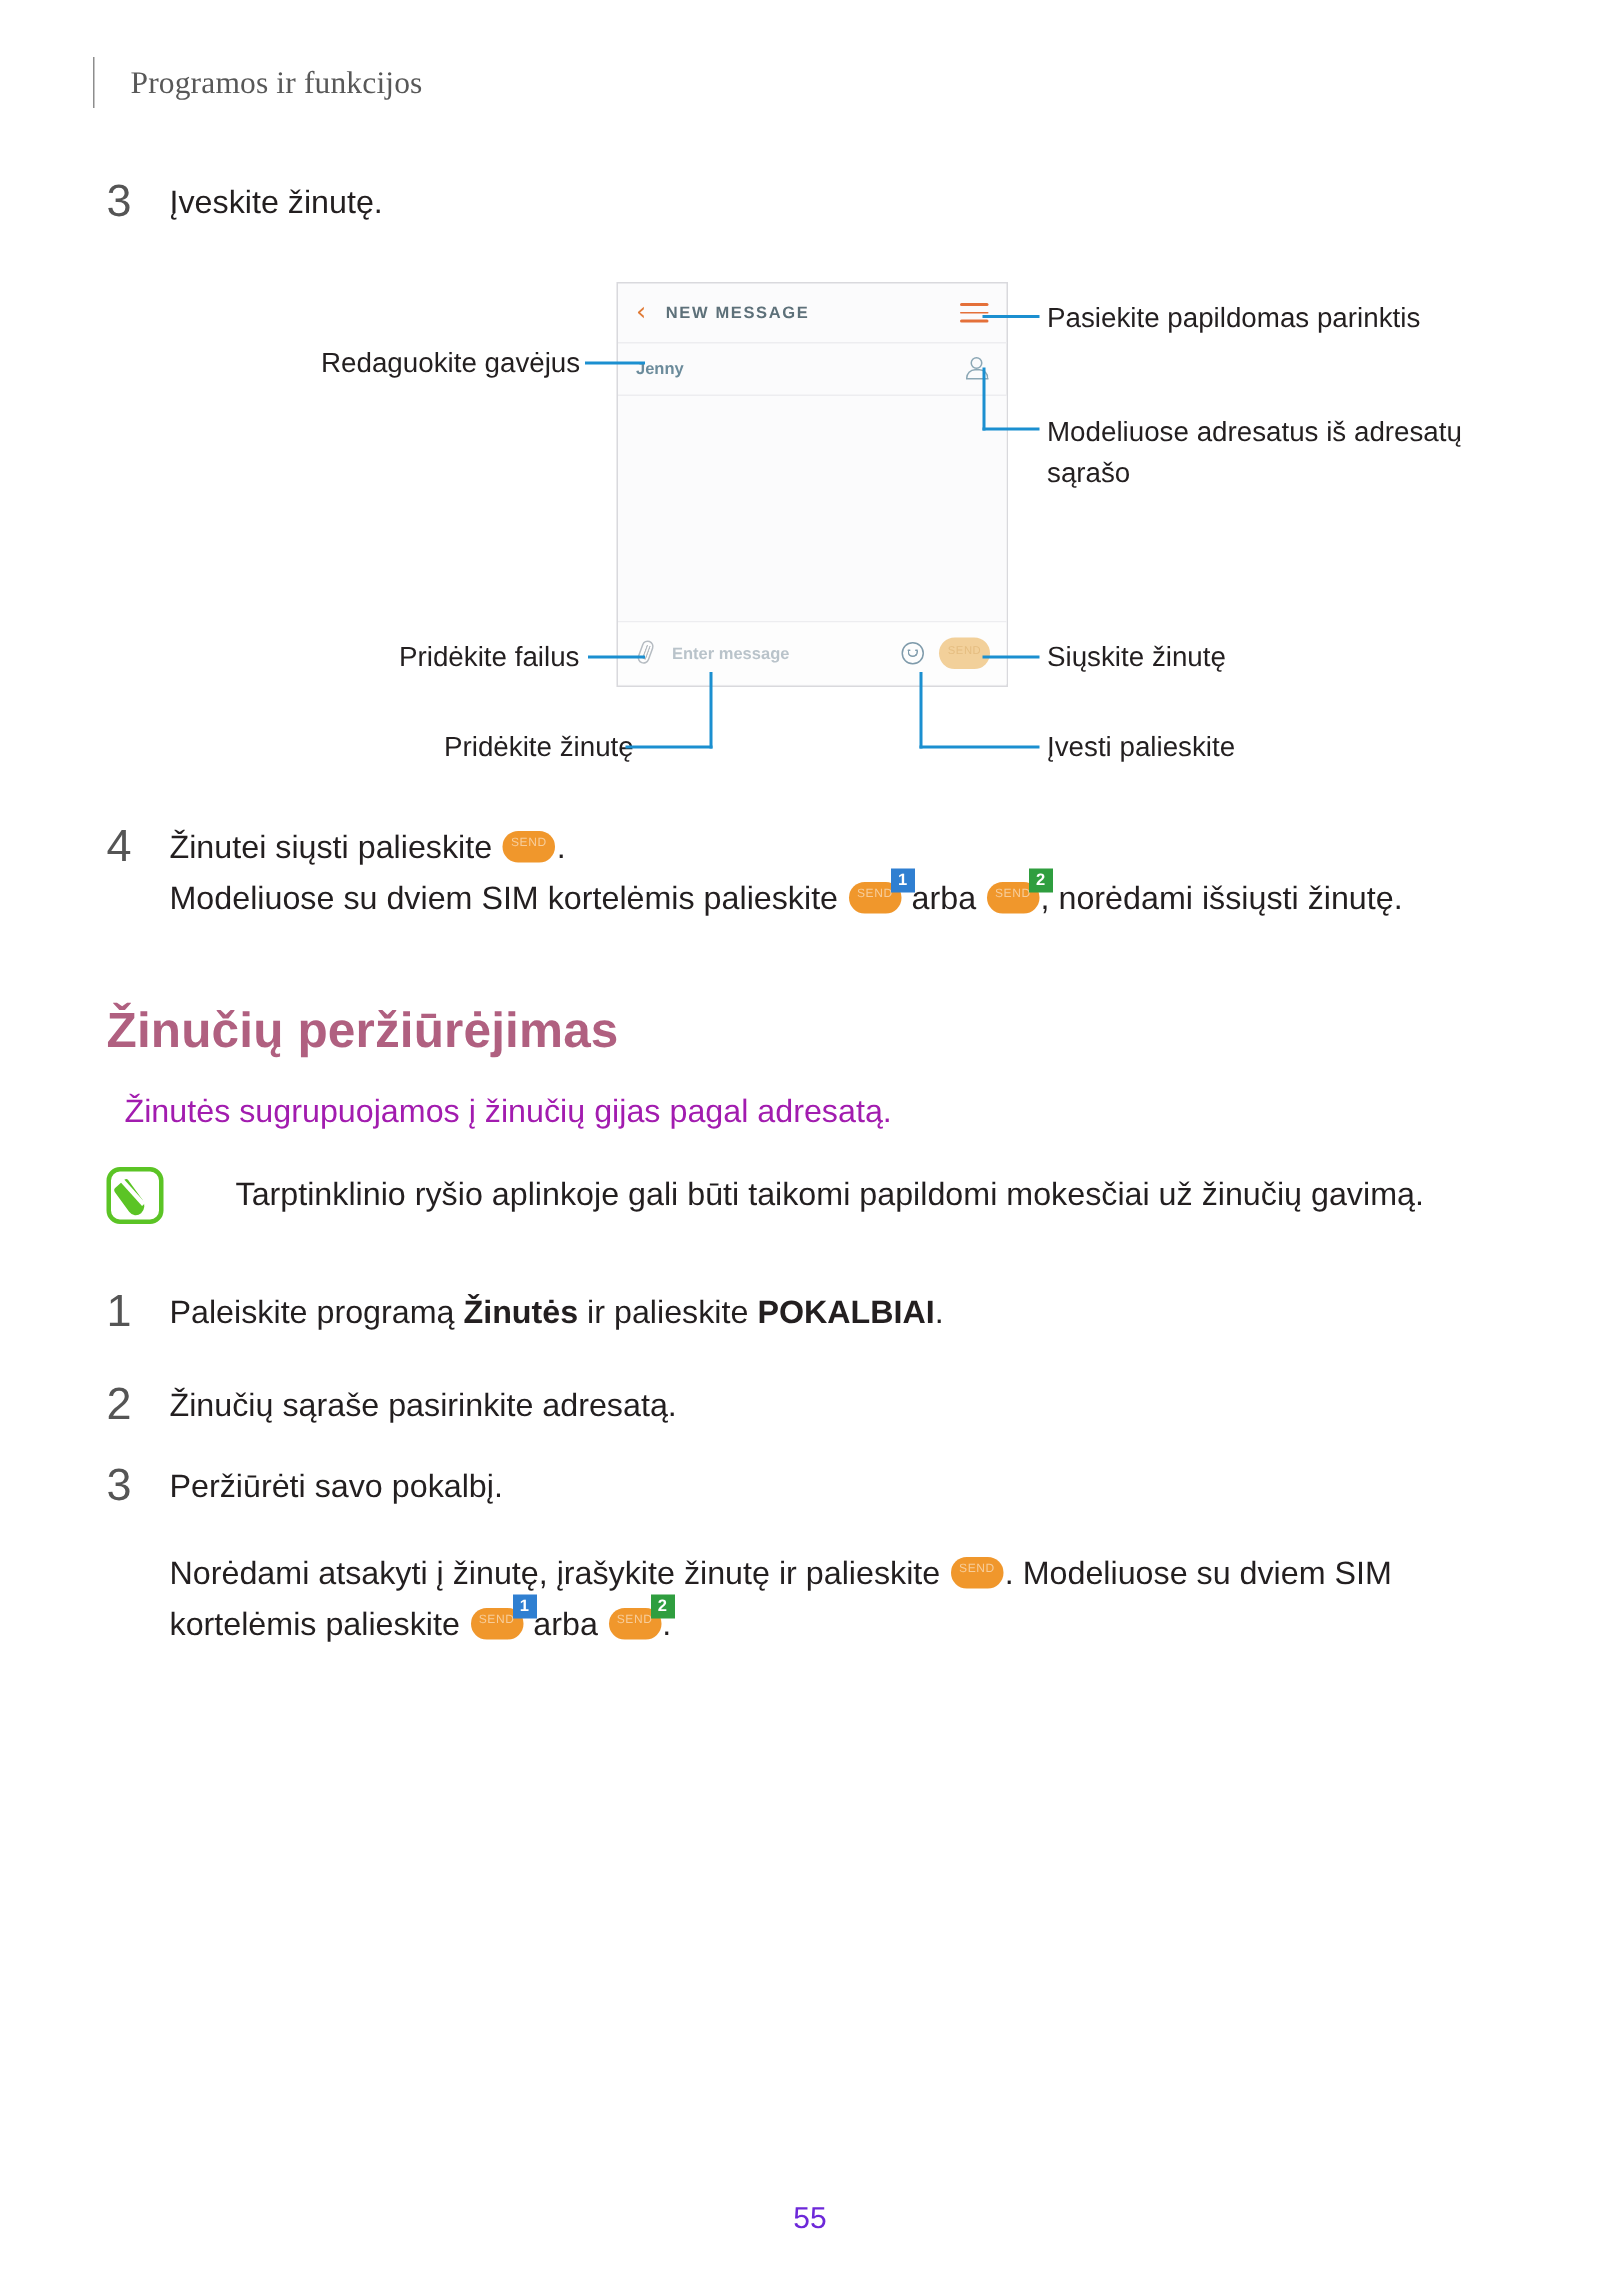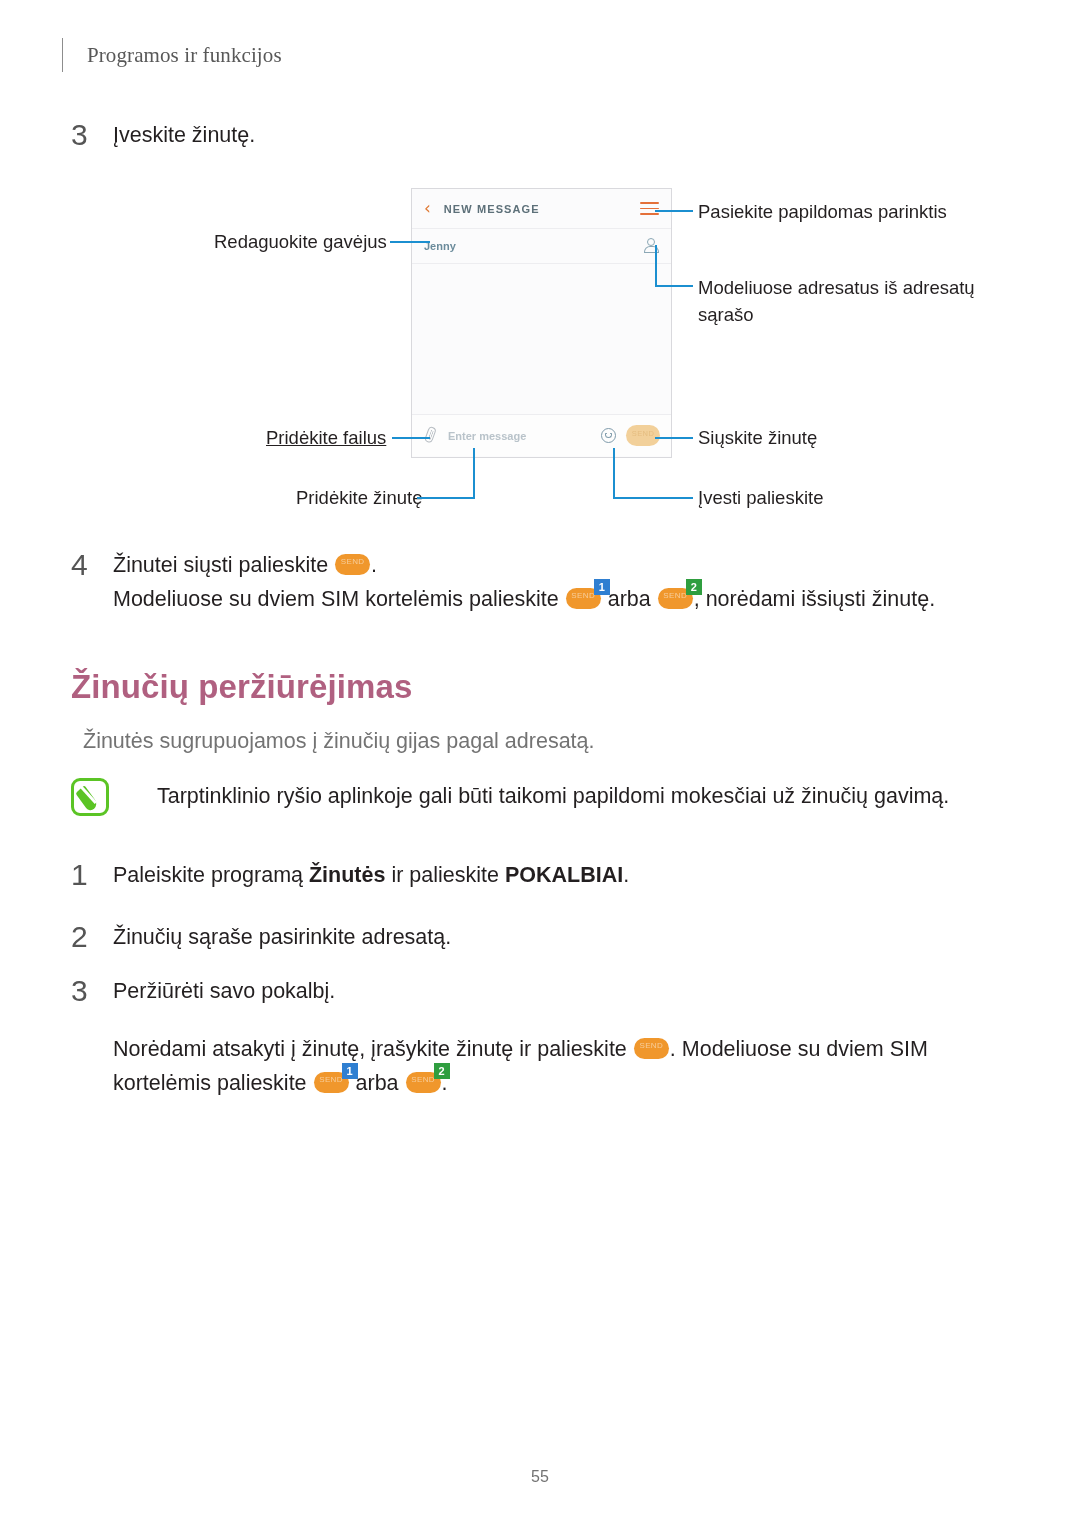--- a/index.html
+++ b/index.html
@@ -303,21 +303,21 @@
     font-weight: bold;
     color: #b06080;
     letter-spacing: 0.1px;
   }
   .section-intro {
     position: absolute;
     left: 83px;
     top: 724px;
     font-size: 21.5px;
     line-height: 34px;
-    color: #737373;
+    color: #a21caf;
   }
 
   
   .note {
     position: absolute;
     left: 71px;
     top: 778px;
     display: flex;
     align-items: flex-start;
     width: 930px;
@@ -354,22 +354,22 @@
     padding-top: 1px;
   }
 
   
   .page-number {
     position: absolute;
     left: 0;
     right: 0;
     top: 1468px;
     text-align: center;
-    font-size: 16px;
-    color: #737373;
+    font-size: 20px;
+    color: #6d28d9;
   }
 </style>
 </head>
 <body>
 
 <div class="page-header">
   <div class="header-rule"></div>
   <div class="header-title">Programos ir funkcijos</div>
 </div>
 
@@ -411,21 +411,21 @@
     </div>
     <div class="mock-send">
       <span>SEND</span>
     </div>
   </div>
 </div>
 
 <div class="callout" style="left:214px; top:228px;">Redaguokite gavėjus</div>
 <div class="leader h" style="left:390px; top:241px; width:40px;"></div>
 
-<div class="callout" style="left:266px; top:424px;text-decoration:underline;">Pridėkite failus</div>
+<div class="callout" style="left:266px; top:424px;">Pridėkite failus</div>
 <div class="leader h" style="left:392px; top:437px; width:38px;"></div>
 
 <div class="callout" style="left:296px; top:484px;">Pridėkite žinutę</div>
 <div class="leader h" style="left:417px; top:497px; width:58px;"></div>
 <div class="leader v" style="left:473px; top:448px; height:51px;"></div>
 
 <div class="callout" style="left:698px; top:198px;">Pasiekite papildomas parinktis</div>
 <div class="leader h" style="left:655px; top:210px; width:38px;"></div>
 
 <div class="callout" style="left:698px; top:274px;">

